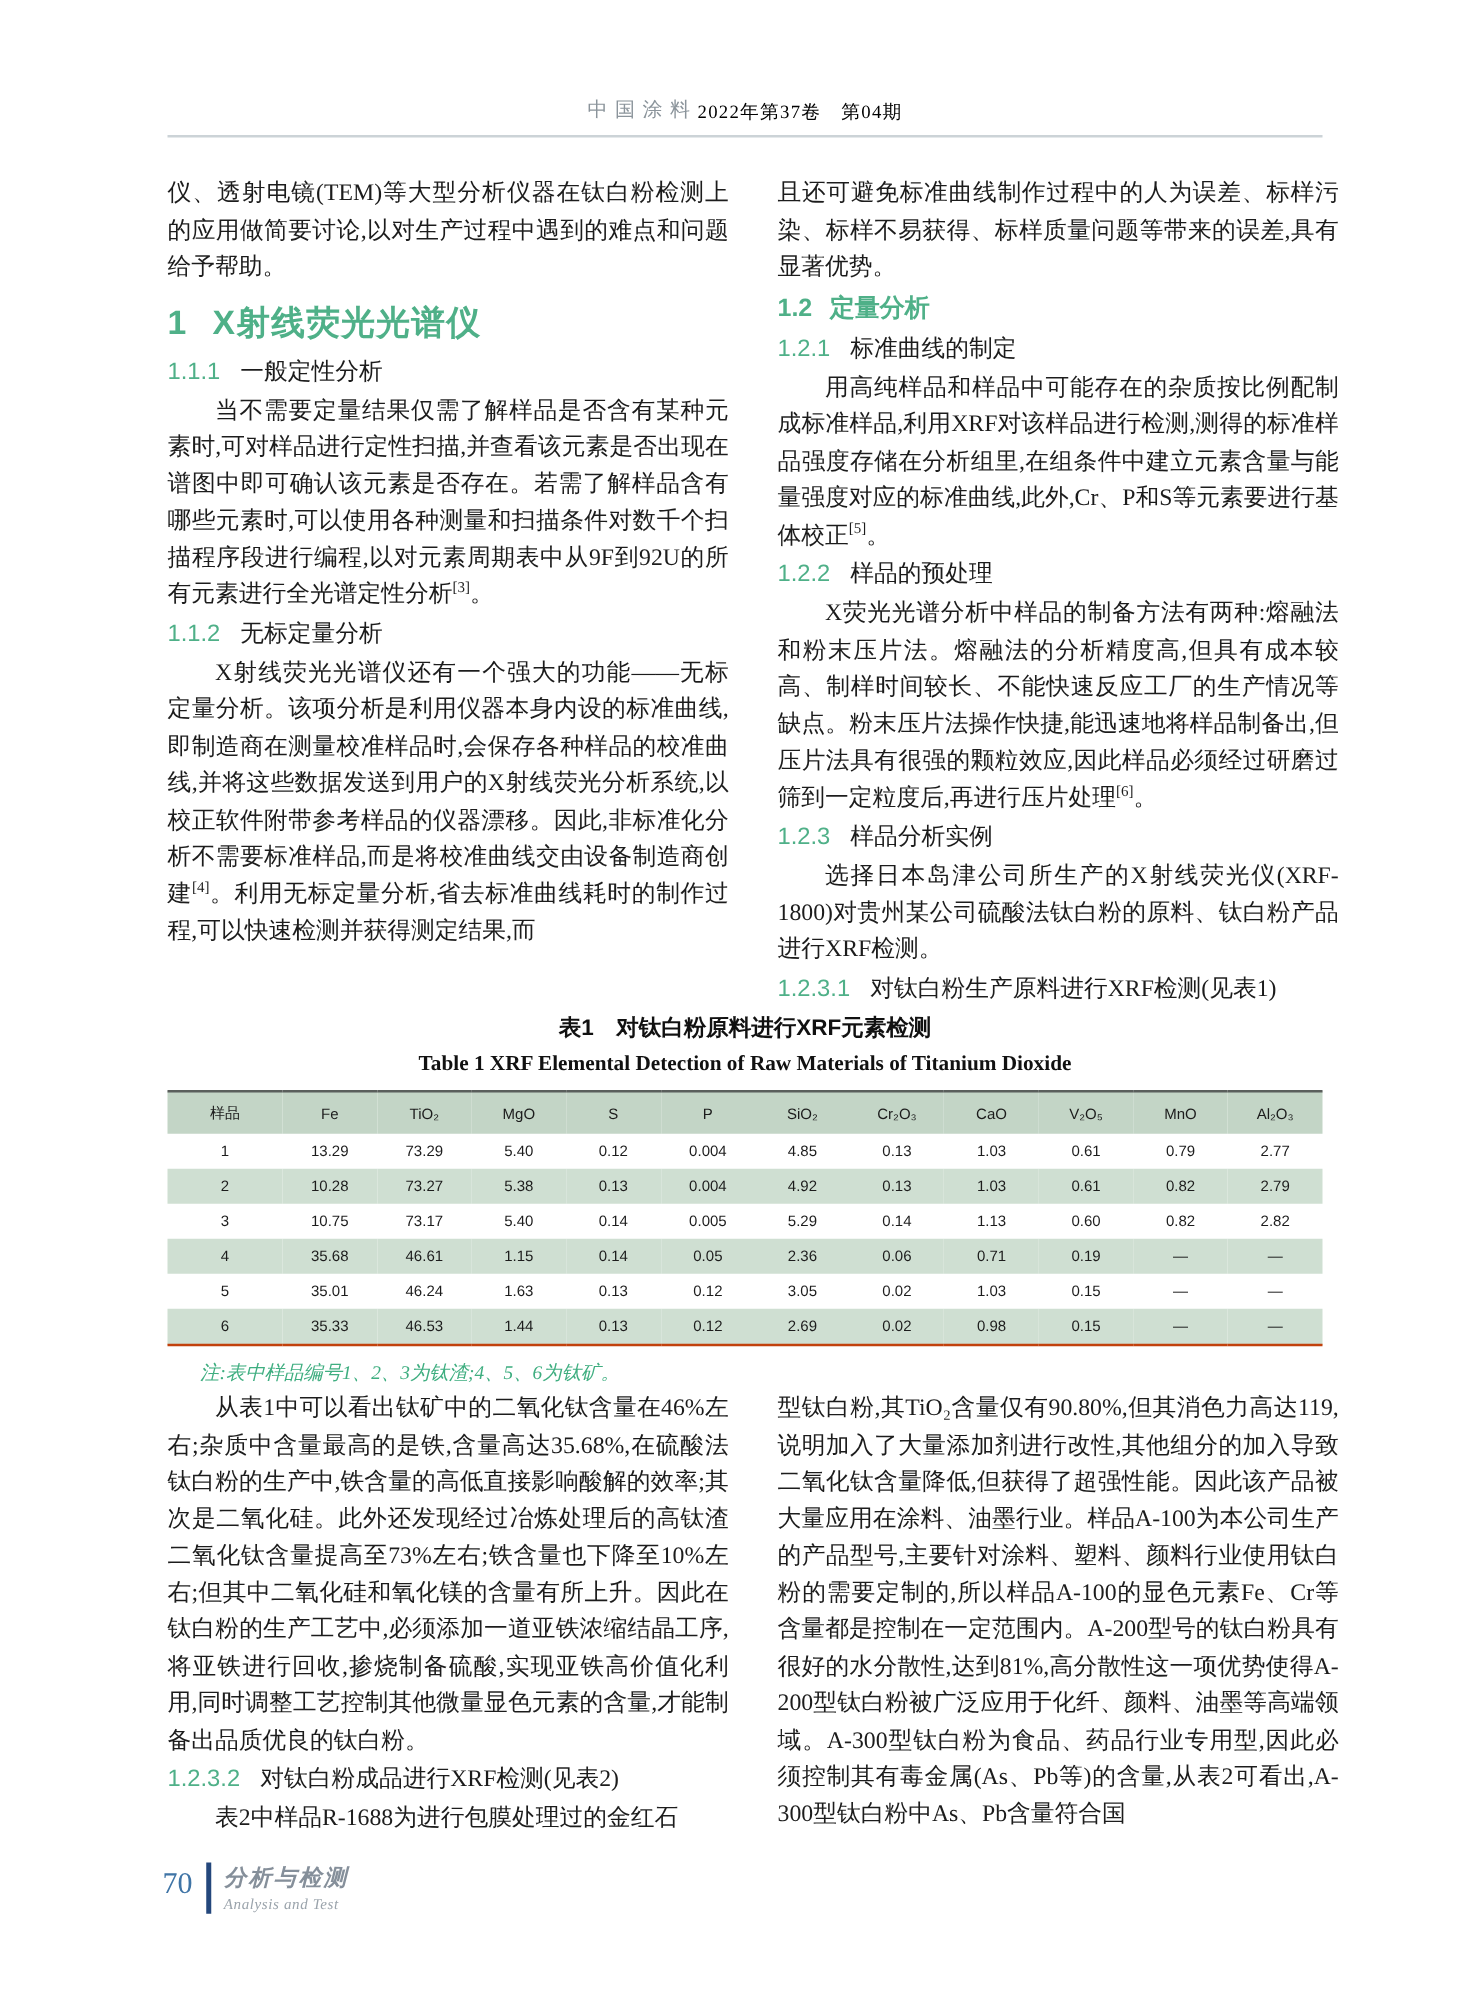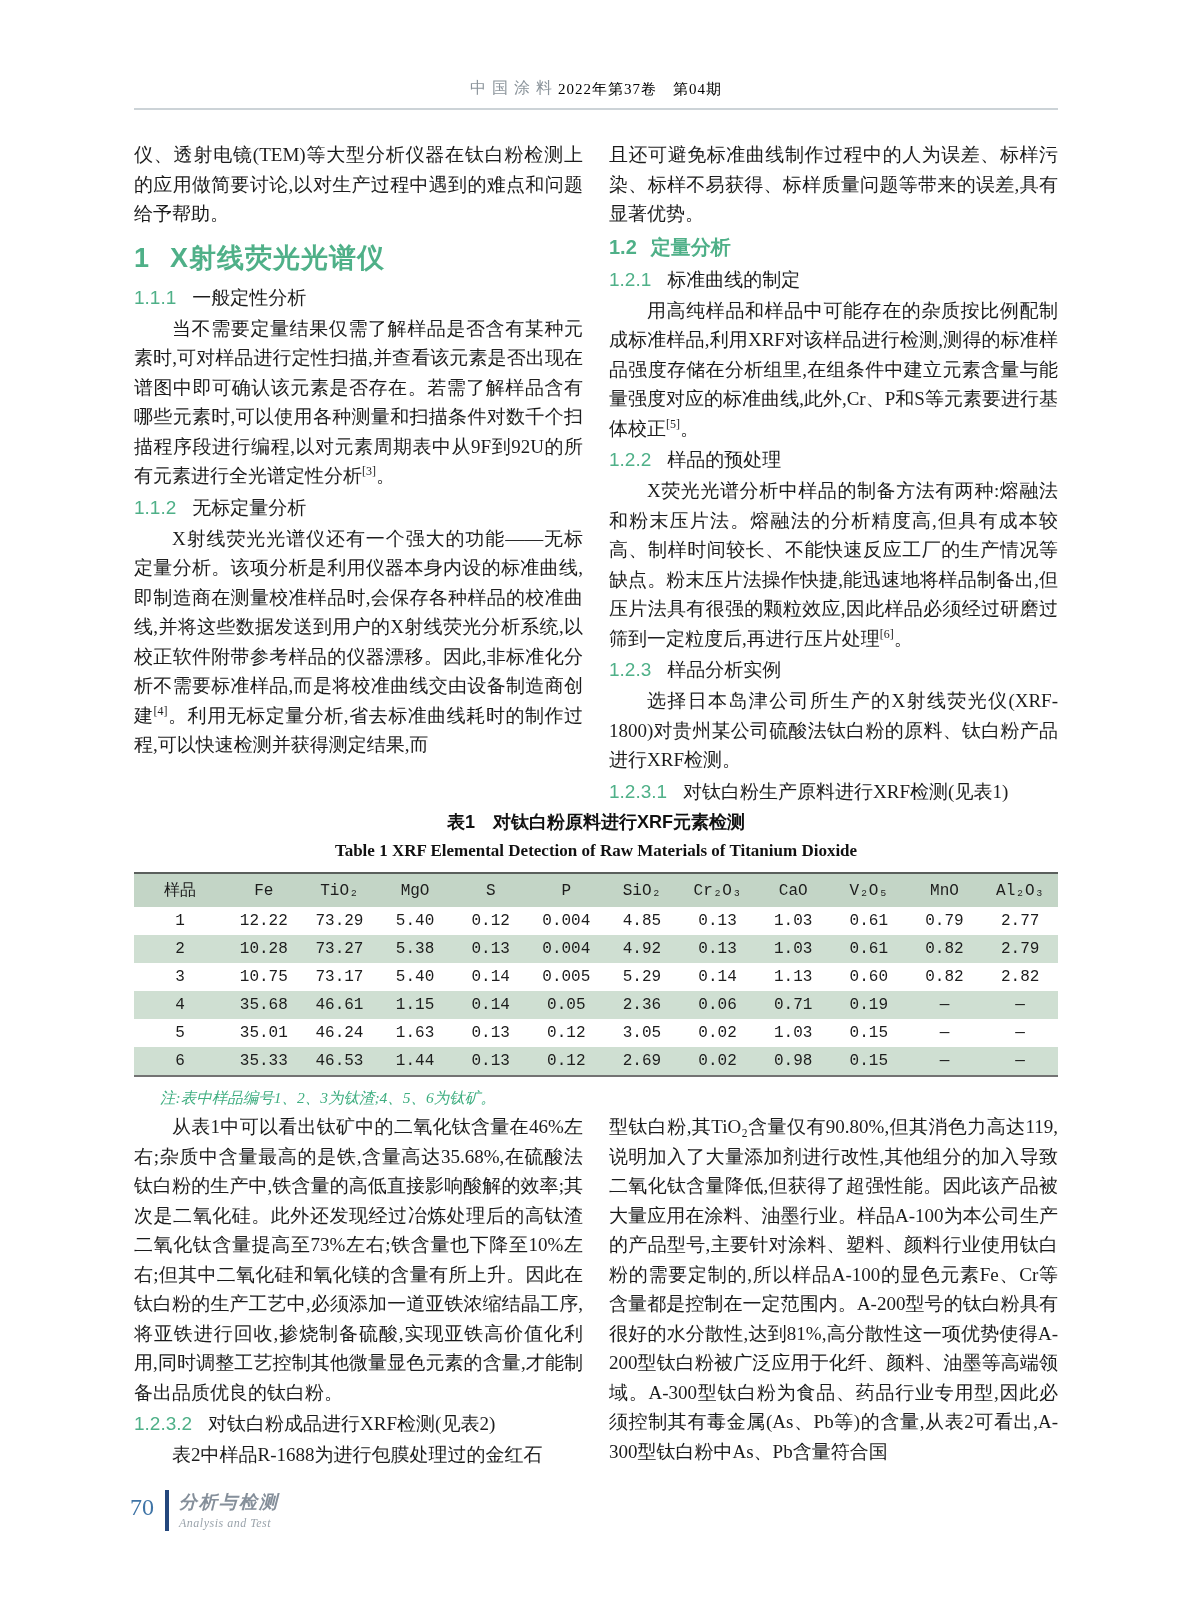--- a/index.html
+++ b/index.html
@@ -9,21 +9,21 @@
   }
   
   .header-bar{
     position:absolute;left:134px;top:78px;width:924px;
     display:flex;justify-content:center;align-items:flex-end;
     border-bottom:2px solid #ccd3d7;padding-bottom:9px;
   }
   .journal-name{font-family:"Liberation Sans","DejaVu Sans",sans-serif;font-size:16px;color:#8b949b;letter-spacing:6px;}
   .issue-info{font-size:15px;color:#000000;letter-spacing:1px;}
   
-  .cols{display:flex;gap:26px;}
+  .cols{display:flex;gap:39px;}
   .col{width:449px;font-size:19px;line-height:29.5px;text-align:justify;}
   .top-cols{position:absolute;left:134px;top:140px;}
   .bottom-cols{position:absolute;left:134px;top:1112px;}
   p.body{margin:0;text-indent:2em;}
   p.body.no-indent{text-indent:0;}
   sup{font-size:12px;line-height:0;}
   
   .h1-sec{margin:12px 0 8px;font-family:"Liberation Sans","DejaVu Sans",sans-serif;
     font-size:27px;line-height:34px;font-weight:bold;color:#4fb088;letter-spacing:1px;}
   .h1-sec .num{margin-right:20px;}
@@ -31,22 +31,22 @@
     font-size:20px;line-height:29px;font-weight:bold;color:#4fb088;}
   .h2-sec .num{margin-right:14px;}
   .h3-sec{margin:2px 0;font-size:19px;line-height:29px;font-weight:normal;color:#1c1c1c;}
   .h3-sec .num{font-family:"Liberation Sans","DejaVu Sans",sans-serif;color:#4fb088;margin-right:16px;}
   
   .table-section{position:absolute;left:134px;top:810px;width:924px;}
   .tbl-caption-zh{text-align:center;font-family:"Liberation Sans","DejaVu Sans",sans-serif;
     font-weight:bold;font-size:18px;color:#111;}
   .tbl-caption-en{text-align:center;font-weight:bold;font-size:17px;margin-top:7px;color:#111;}
   table.data{width:100%;margin-top:11px;border-collapse:collapse;table-layout:fixed;
-    border-top:2px solid #5a5f5c;border-bottom:2px solid #737373;
-    font-family:Liberation Mono, monospace;font-size:16px;}
+    border-top:2px solid #5a5f5c;border-bottom:2px solid #c2410c;
+    font-family:Liberation Sans, sans-serif;font-size:12px;}
   table.data th{background:#c3d5c6;font-weight:normal;height:33px;text-align:center;padding:0 2px;}
   table.data td{height:28px;text-align:center;padding:0 2px;}
   table.data tbody tr:nth-child(even){background:#cfdfd2;}
   table.data th:first-child{width:88px;}
   .tbl-note{margin-top:11px;padding-left:26px;color:#3fae80;font-size:15.5px;font-style:italic;}
   
   .footer{position:absolute;left:130px;top:1490px;display:flex;align-items:stretch;}
   .pg-num{font-size:24px;color:#3f74a6;align-self:flex-end;margin-right:11px;padding-bottom:10px;}
   .pg-bar{width:4px;background:#24477c;margin-right:10px;}
   .sec-stack{display:flex;flex-direction:column;justify-content:center;font-style:italic;}
@@ -119,21 +119,21 @@
             <th>Cr₂O₃</th>
             <th>CaO</th>
             <th>V₂O₅</th>
             <th>MnO</th>
             <th>Al₂O₃</th>
           </tr>
         </thead>
       <tbody>
           <tr>
             <td>1</td>
-            <td>12.22</td>
+            <td>13.29</td>
             <td>73.29</td>
             <td>5.40</td>
             <td>0.12</td>
             <td>0.004</td>
             <td>4.85</td>
             <td>0.13</td>
             <td>1.03</td>
             <td>0.61</td>
             <td>0.79</td>
             <td>2.77</td>

